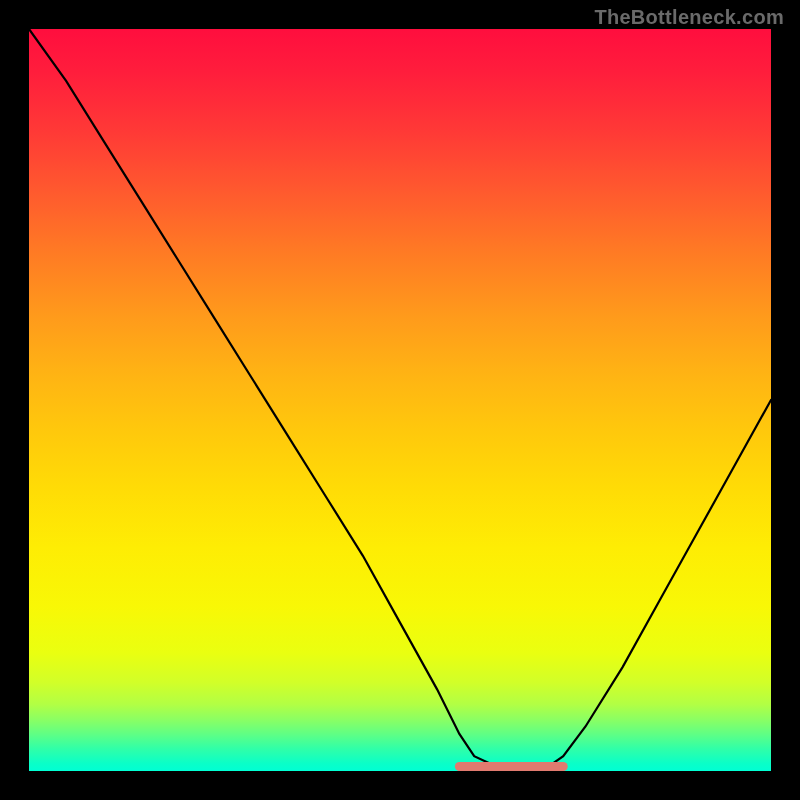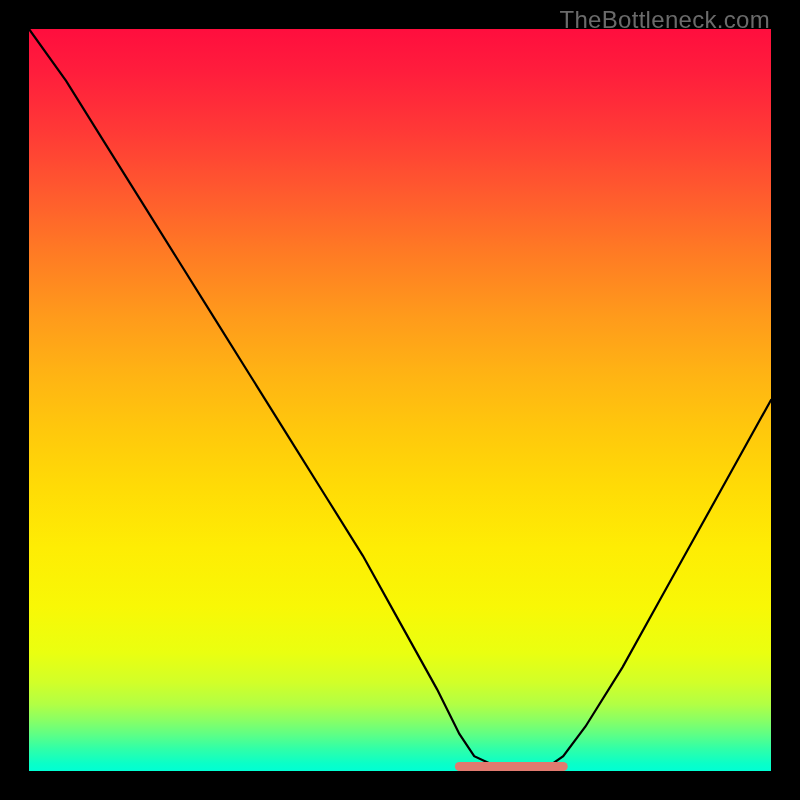--- a/index.html
+++ b/index.html
@@ -7,24 +7,24 @@
     width: 800px;
     height: 800px;
     background: #000;
     position: relative;
     font-family: Arial, sans-serif;
     overflow: hidden;
   }
   .watermark {
     position: absolute;
     top: 6px;
-    right: 30px;
+    right: 16px;
     color: #6a6a6a;
-    font-size: 24px;
-    font-weight: 400;
+    font-size: 20px;
+    font-weight: 700;
     z-index: 10;
     letter-spacing: 0.3px;
   }
   .plot-area {
     position: absolute;
     left: 29px;
     top: 29px;
     width: 742px;
     height: 742px;
     overflow: hidden;

